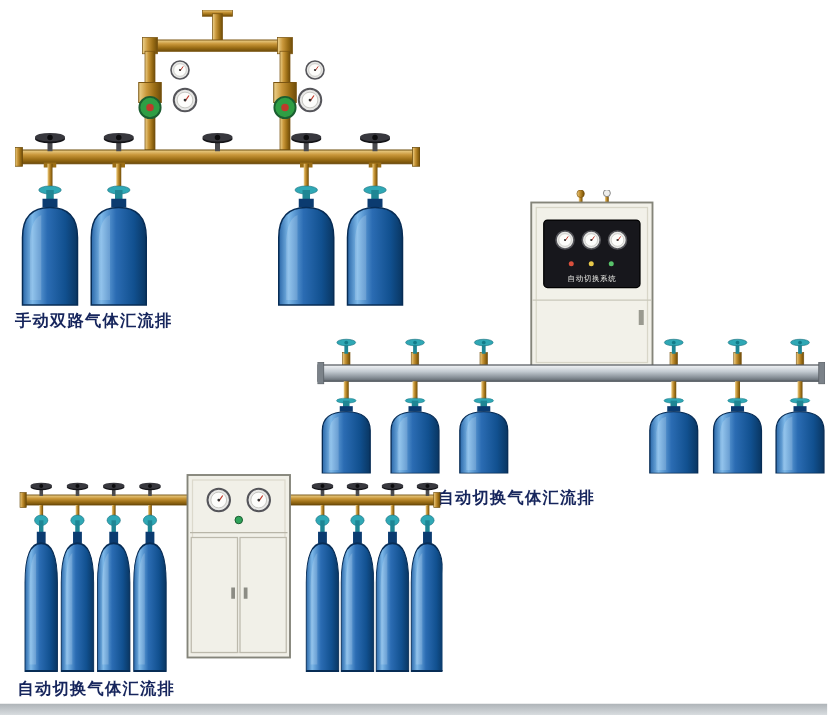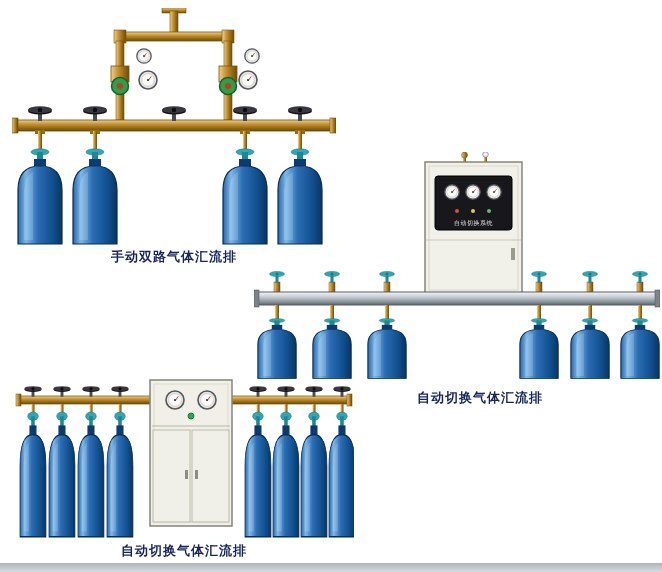--- a/index.html
+++ b/index.html
@@ -4,21 +4,21 @@
 <style>
   * { margin:0; padding:0; box-sizing:border-box; }
   html,body { background:#ffffff; }
   .page {
     position:relative; width:662px; height:572px; background:#fff;
     overflow:hidden; font-family:"DejaVu Sans","Liberation Sans",sans-serif;
   }
   .fig { position:absolute; display:block; }
   .caption {
     position:absolute; font-weight:bold; font-size:13px;
-    color:var(--caption,#16255c); text-align:center; letter-spacing:1px;
+    color:var(--caption,#16255c); letter-spacing:1px;
     font-family:"DejaVu Sans","Liberation Sans",sans-serif;
   }
   .teal   { fill:var(--teal,#2fa8b5); stroke:#17707e; stroke-width:0.5; }
   .teal-d { fill:var(--teal-dark,#1f8694); }
   .cab-label { fill:#e6e6e2; font-size:6px; letter-spacing:0.5px; }
   .bottom-bar {
     position:absolute; left:0; top:563px; width:662px; height:9px;
     background:linear-gradient(#aeb4b8,#d8dcdf);
   }
 </style>

